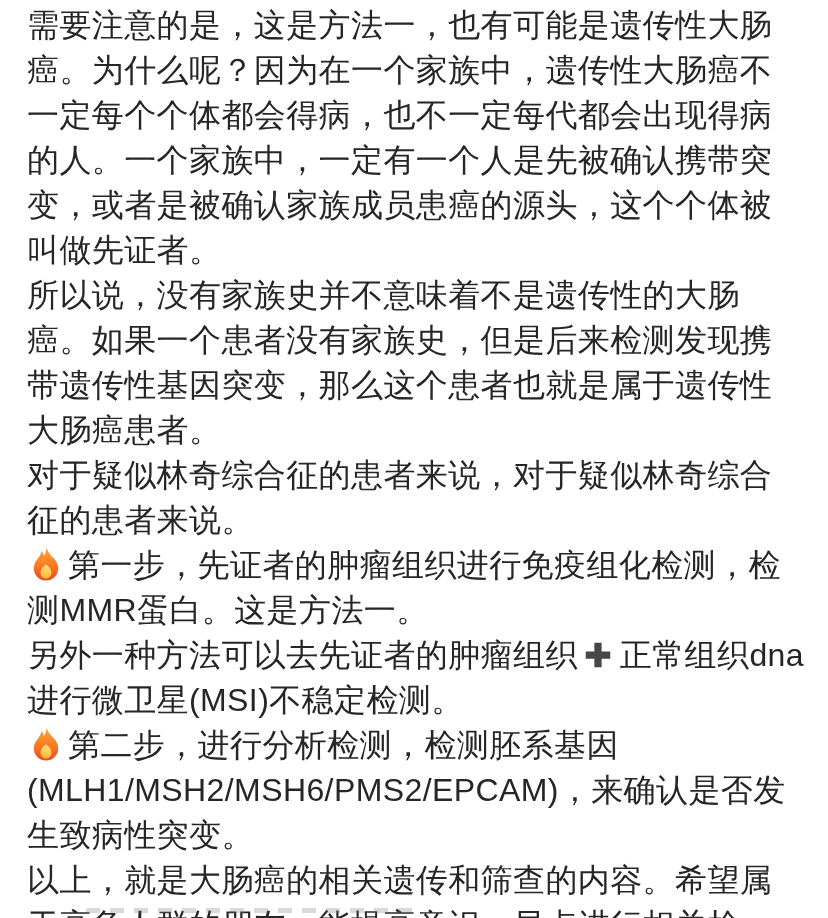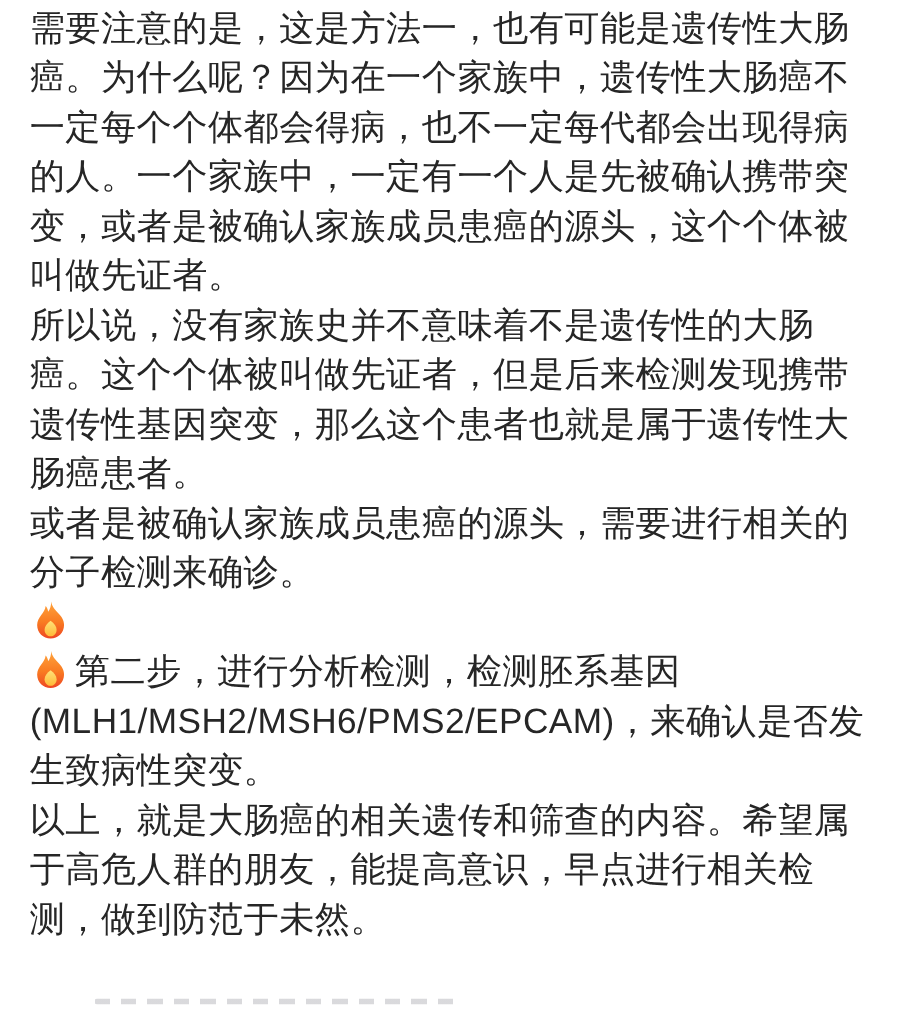--- a/index.html
+++ b/index.html
@@ -59,37 +59,40 @@
       rgba(255,255,255,0) 14px 24px
     );
     border-radius: 2px;
   }
 </style>
 </head>
 <body>
 
 <div class="article-body">
     <p class="para"><span>需要注意的是，这是方法一，也有可能是遗传性大肠癌。为什么呢？因为在一个家族中，遗传性大肠癌不一定每个个体都会得病，也不一定每代都会出现得病的人。一个家族中，一定有一个人是先被确认携带突变，或者是被确认家族成员患癌的源头，这个个体被叫做先证者。</span></p>
-    <p class="para"><span>所以说，没有家族史并不意味着不是遗传性的大肠癌。这个个体被叫做先证者，但是后来检测发现携带遗传性基因突变，那么这个患者也就是属于遗传性大肠癌患者。</span></p>
-    <p class="para"><span>或者是被确认家族成员患癌的源头，需要进行相关的分子检测来确诊。</span></p>
+    <p class="para"><span>所以说，没有家族史并不意味着不是遗传性的大肠癌。如果一个患者没有家族史，但是后来检测发现携带遗传性基因突变，那么这个患者也就是属于遗传性大肠癌患者。</span></p>
+    <p class="para"><span>对于疑似林奇综合征的患者来说，对于疑似林奇综合征的患者来说。</span></p>
     <p class="para"><span class="fire-icon"><svg width="38" height="38" viewBox="0 0 32 32" aria-hidden="true">
           <defs>
             <linearGradient id="fireGrad" x1="0" y1="0" x2="0" y2="1">
               <stop offset="0" stop-color="#ffa43d"></stop>
               <stop offset="0.55" stop-color="#f97b22"></stop>
               <stop offset="1" stop-color="#ee4723"></stop>
             </linearGradient>
             <linearGradient id="coreGrad" x1="0" y1="0" x2="0" y2="1">
               <stop offset="0" stop-color="#ffe27a"></stop>
               <stop offset="1" stop-color="#ffb937"></stop>
             </linearGradient>
           </defs>
           <path fill="url(#fireGrad)" d="M16.4 1.6c.8 4.2 3.2 6.5 5.5 8.9 2.4 2.5 4.4 5.2 4.4 9 0 6-4.6 10.4-10.3 10.4S5.7 25.5 5.7 19.5c0-3 1.4-5.3 3-7.5 1.5-2 3.2-4.1 3.5-7 .9 1 1.8 2.5 1.9 4.3 1.5-1.7 2.4-4.4 2.3-7.7z"></path>
           <path fill="url(#coreGrad)" d="M16 16.2c2.7 2.1 4.6 4.2 4.6 6.9 0 3-2.1 5.1-4.6 5.1s-4.6-2.1-4.6-5.1c0-2.7 1.9-4.8 4.6-6.9z"></path>
-        </svg></span></p>
+        </svg></span><span>第一步，先证者的肿瘤组织进行免疫组化检测，检测MMR蛋白。这是方法一。</span></p>
+    <p class="para"><span>另外一种方法可以去先证者的肿瘤组织</span><span class="plus-icon"><svg width="30" height="30" viewBox="0 0 24 24" aria-hidden="true">
+          <path fill="#474747" d="M9.1 2.2h5.8v6.9h6.9v5.8h-6.9v6.9H9.1v-6.9H2.2V9.1h6.9z"></path>
+        </svg></span><span>正常组织dna进行微卫星(MSI)不稳定检测。</span></p>
     <p class="para"><span class="fire-icon"><svg width="38" height="38" viewBox="0 0 32 32" aria-hidden="true">
           <defs>
             <linearGradient id="fireGrad" x1="0" y1="0" x2="0" y2="1">
               <stop offset="0" stop-color="#ffa43d"></stop>
               <stop offset="0.55" stop-color="#f97b22"></stop>
               <stop offset="1" stop-color="#ee4723"></stop>
             </linearGradient>
             <linearGradient id="coreGrad" x1="0" y1="0" x2="0" y2="1">
               <stop offset="0" stop-color="#ffe27a"></stop>
               <stop offset="1" stop-color="#ffb937"></stop>

